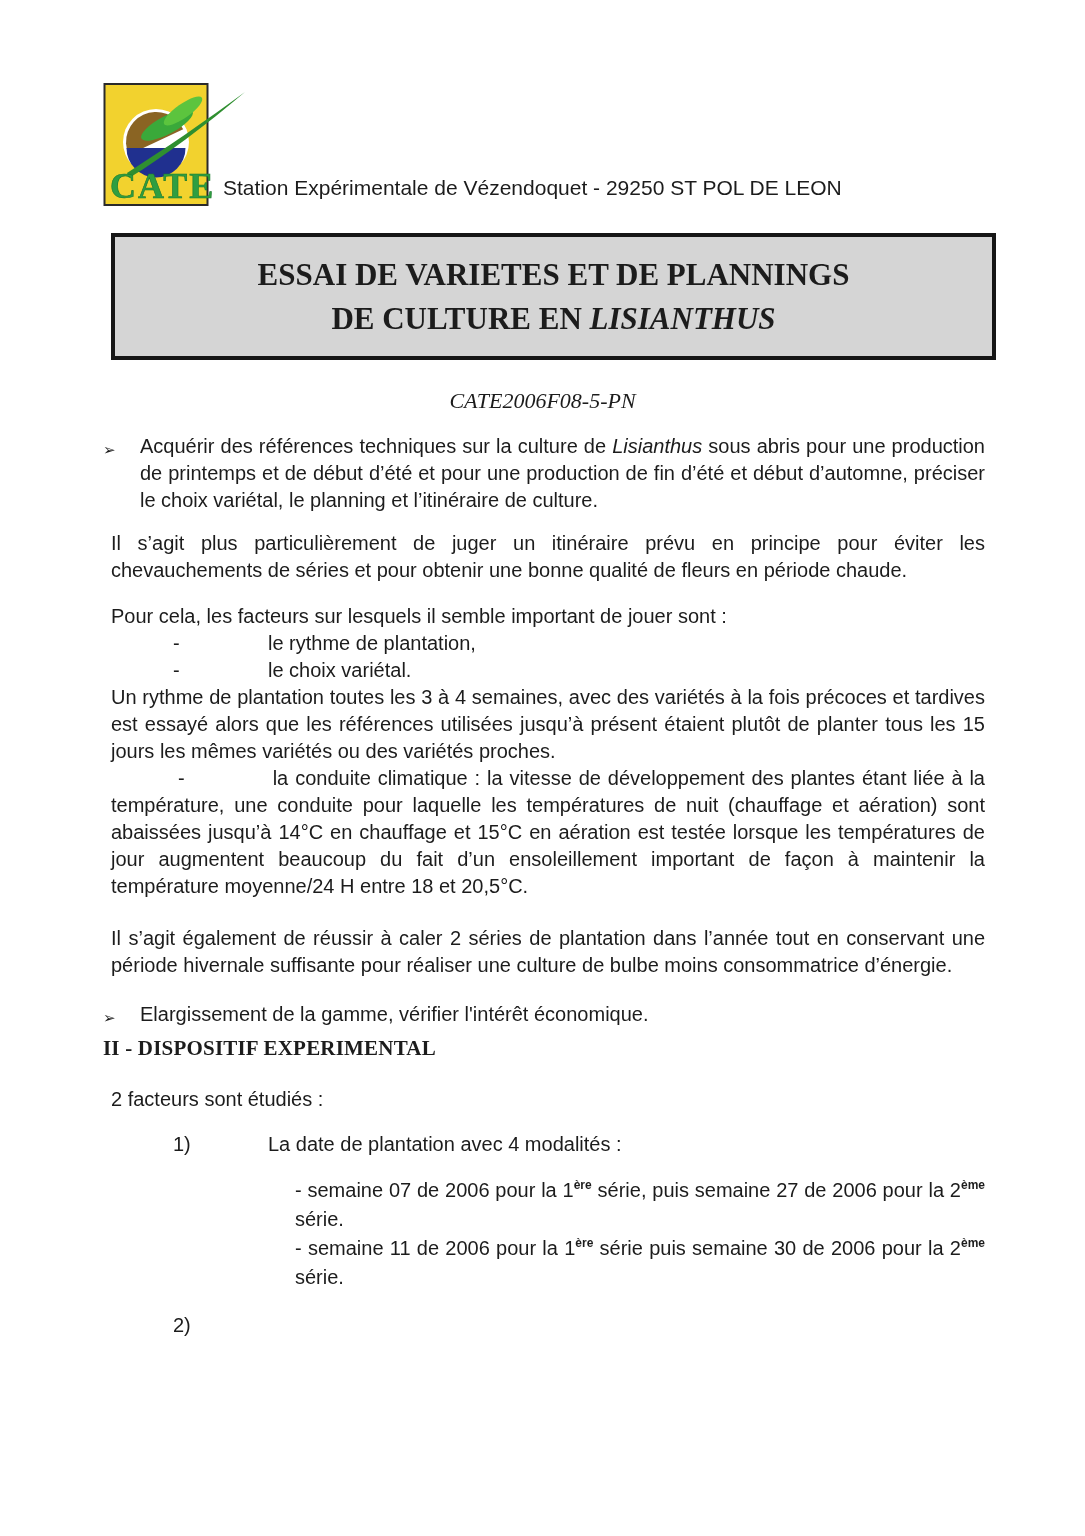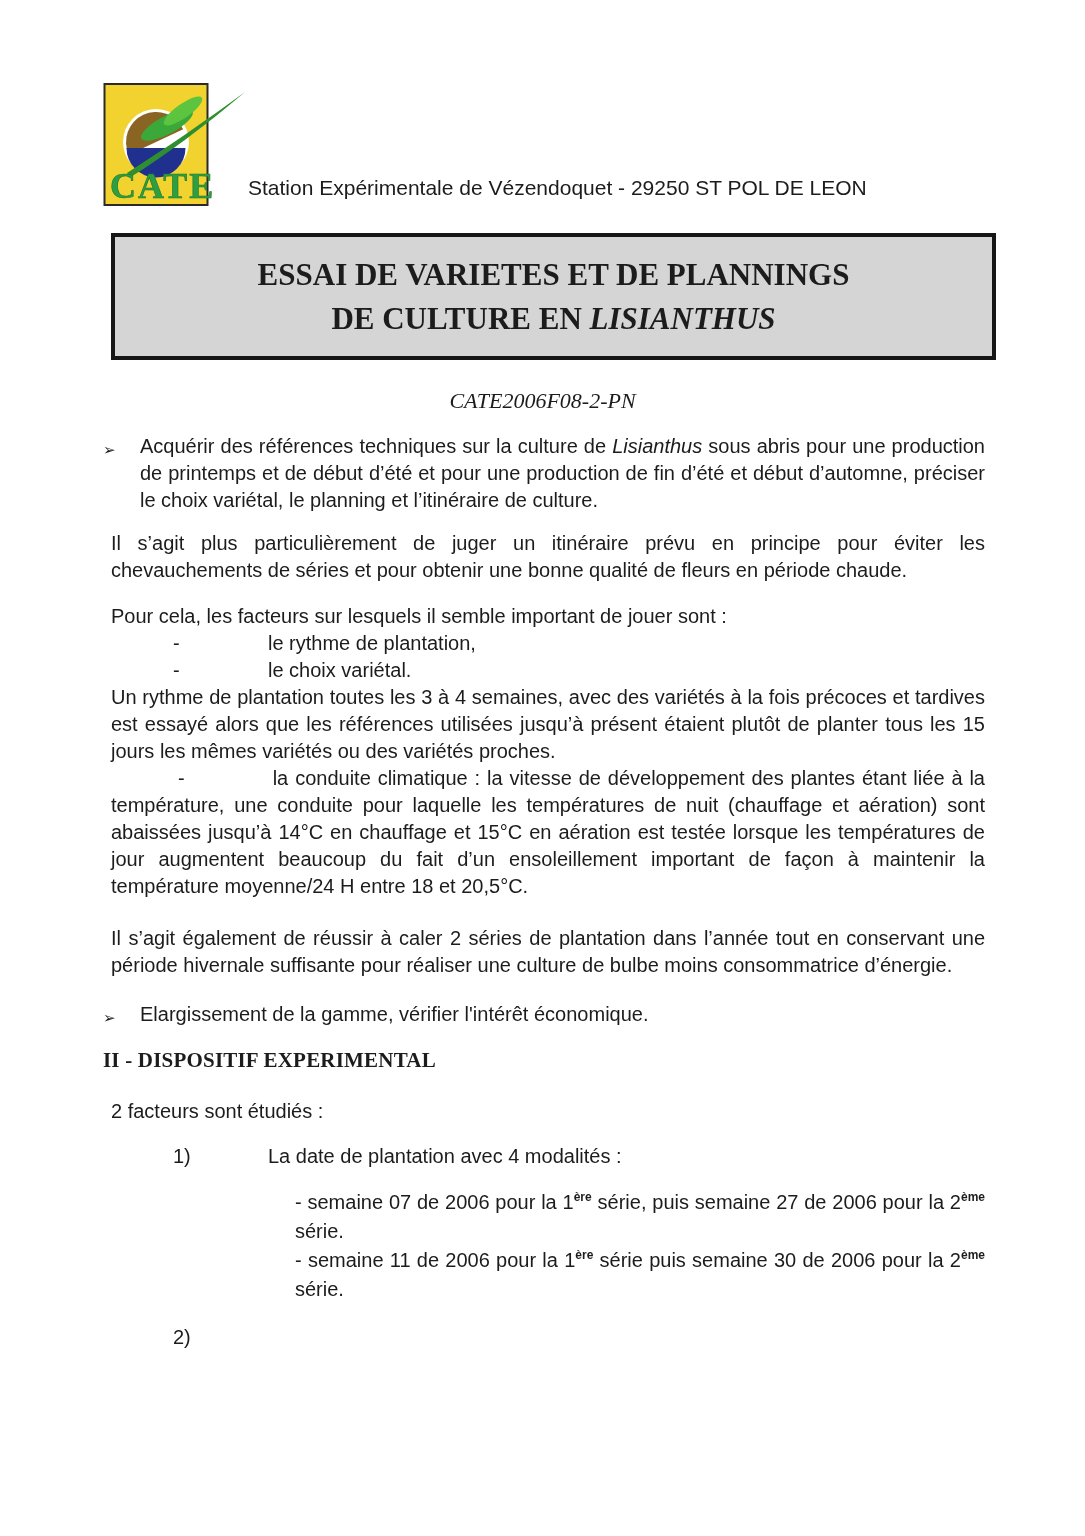--- a/index.html
+++ b/index.html
@@ -7,21 +7,21 @@
     position:relative;
     width:1085px;height:1536px;
     background:#fff;
     font-family:"Liberation Sans",sans-serif;
     color:var(--text,#1c1c1c);
     overflow:hidden;
   }
   
   .logo{position:absolute;left:103px;top:80px;width:150px;height:134px;}
   .station{
-    position:absolute;left:248px;top:176px;
+    position:absolute;left:223px;top:176px;
     font-size:21px;line-height:24px;color:var(--text,#1c1c1c);
   }
   
   .content{position:absolute;left:100px;top:233px;width:885px;}
   .title-box{
     box-sizing:border-box;height:127px;width:885px;
     background:var(--title-box-bg,#d5d5d5);
     border:4px solid var(--title-box-border,#161616);
     display:flex;flex-direction:column;align-items:center;justify-content:center;
     font-family:"Liberation Serif",serif;font-weight:bold;
@@ -44,21 +44,21 @@
   .dashrow{display:flex;padding-left:70px;margin-left:3px;font-size:20px;line-height:27px;}
   .dmark{flex:0 0 95px;}
   .numrow{display:flex;padding-left:70px;margin-left:3px;font-size:20px;line-height:27px;}
   .nmark{flex:0 0 95px;}
   .isp{display:inline-block;height:1px;}
   .i1{width:67px;}
   .i2{width:88px;}
   .semaine{margin-left:195px;width:690px;font-size:20px;line-height:29px;}
   sup{font-size:12px;line-height:0;vertical-align:super;font-weight:bold;} .mt16{margin-top:16px;} .mt18{margin-top:18px;}
   .mt19{margin-top:19px;} .mt20{margin-top:20px;} .mt22{margin-top:22px;}
-  .mt23{margin-top:17px;} .mt25{margin-top:25px;}
+  .mt23{margin-top:5px;} .mt25{margin-top:25px;}
 </style>
 </head>
 <body>
 
 <div class="page">
 
   <svg class="logo" viewBox="0 0 150 134" aria-hidden="true">
     <rect x="1.5" y="4" width="103" height="121" style="fill:var(--logo-yellow,#f2d22e);stroke:var(--logo-border,#2a2a2a);stroke-width:2"></rect>
     <circle cx="53" cy="62" r="33" style="fill:#ffffff"></circle>
     <path d="M23,62 A30,30 0 0 1 83,62 Z" transform="rotate(-25 53 62)" style="fill:var(--logo-brown,#8a6423)"></path>
@@ -73,21 +73,21 @@
 
   <div class="content">
 
     <div class="title-box">
       <div>ESSAI DE VARIETES ET DE PLANNINGS</div>
       <div>
         <span>DE CULTURE EN </span><span class="ital">LISIANTHUS</span>
       </div>
     </div>
 
-    <div class="ref">CATE2006F08-2-PN</div>
+    <div class="ref">CATE2006F08-5-PN</div>
 
 
     <div class="bullet mt19">
       <span class="bmark">➢</span>
       <div class="btext justify">
         <span>Acquérir des références techniques sur la culture de </span><span class="ital">Lisianthus</span><span> sous abris pour une production de printemps et de début d’été et pour une production de fin d’été et début d’automne, préciser le choix variétal, le planning et l’itinéraire de culture.</span>
       </div>
     </div>
 
     <p class="body justify mt16">Il s’agit plus particulièrement de juger un itinéraire prévu en principe pour éviter les chevauchements de séries et pour obtenir une bonne qualité de fleurs en période chaude.</p>

